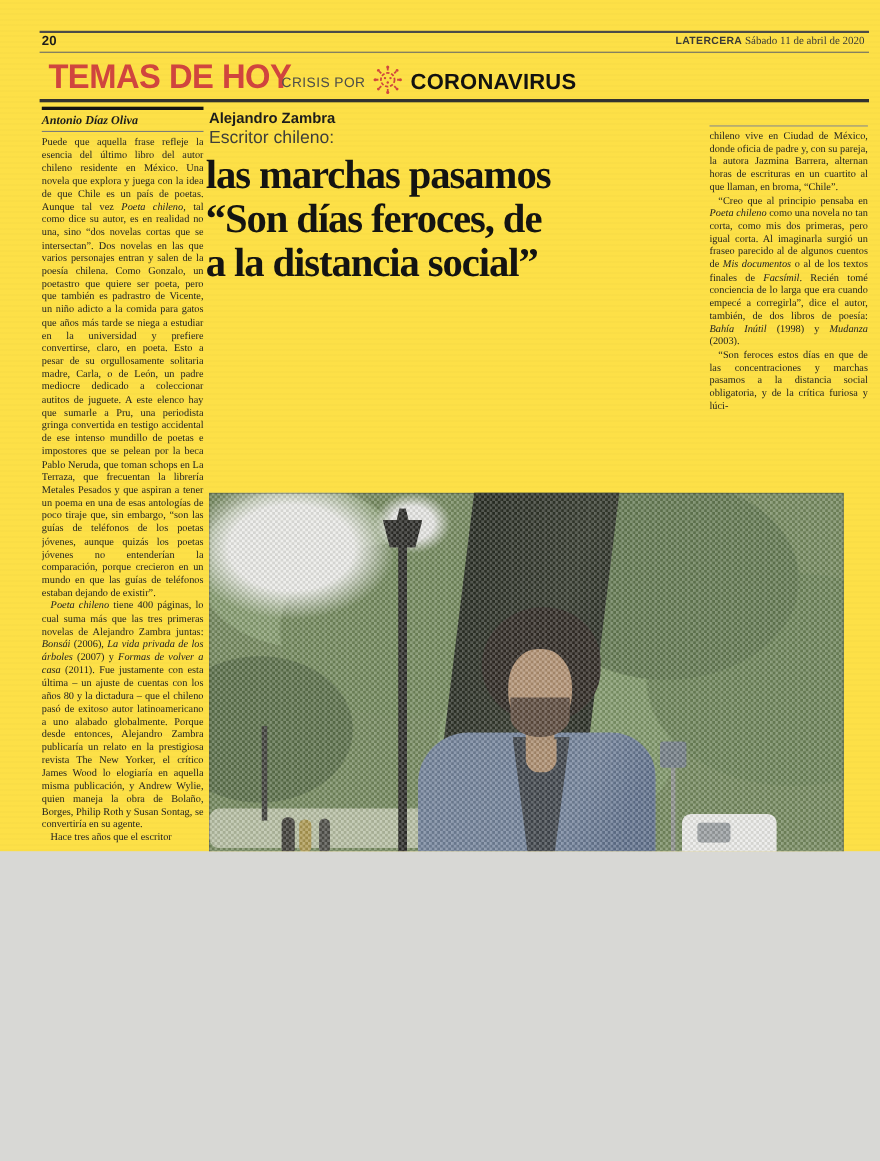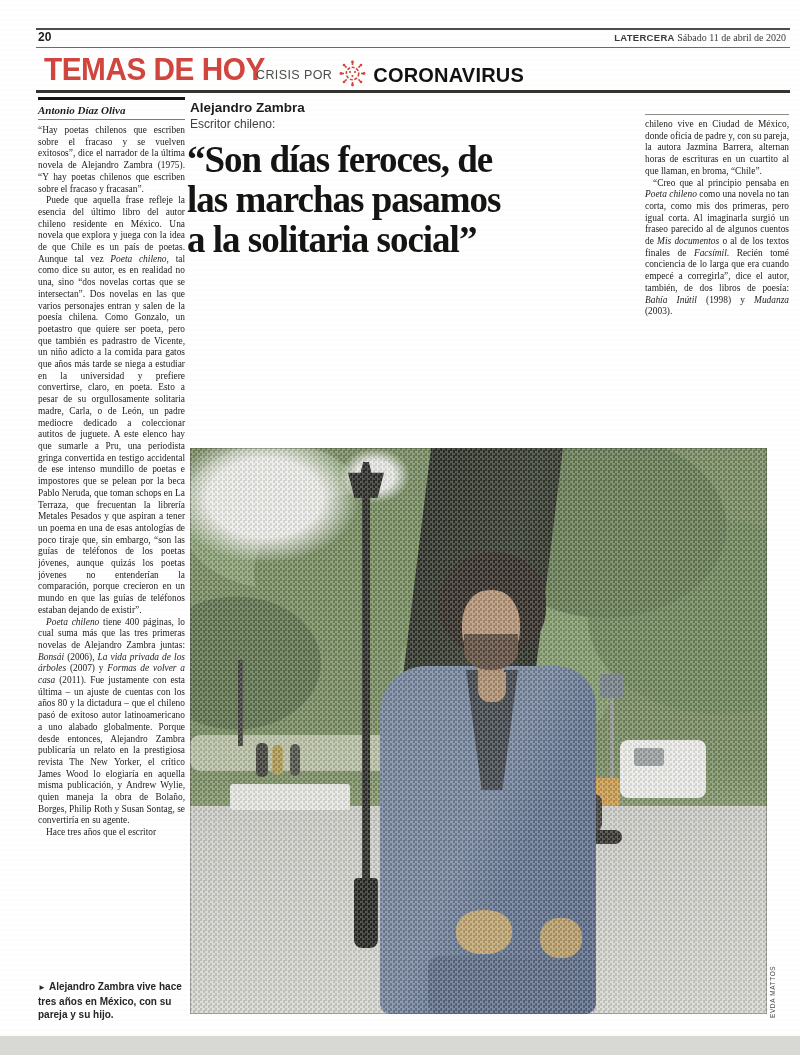--- a/index.html
+++ b/index.html
@@ -1,16 +1,16 @@
 <!DOCTYPE html>
 <html lang="es"><head>
 <meta charset="utf-8">
 <style>
   html,body{margin:0;padding:0;background:#d8d8d5;}
-  .sheet{position:relative;width:800px;height:1036px;margin:0 auto;background:#ffffff;
+  .sheet{position:relative;width:800px;height:774px;margin:0 auto;background:#fde047;
          font-family:"Liberation Serif",serif;color:#1d1d1b;overflow:hidden;}
   .sheet::before{content:"";position:absolute;inset:0;pointer-events:none;
          background:repeating-linear-gradient(0deg,rgba(0,0,0,.012) 0 2px,transparent 2px 5px);}
   
   .rule{position:absolute;left:36px;right:10px;border-top:1px solid #6a6a66;}
   .rule-a{top:28px;border-top-width:2px;border-color:#4c4c48;}
   .rule-b{top:47px;}
   .rule-c{top:90px;border-top-width:3px;border-color:#33332f;}
   .pagenum{position:absolute;left:38px;top:30px;font-family:"Liberation Sans",sans-serif;
          font-weight:bold;font-size:12px;}
@@ -32,21 +32,21 @@
   .body-copy p{margin:0;}
   .body-copy p + p{text-indent:8px;}
   .col-left .body-copy{height:840px;overflow:hidden;}
   .caption{position:absolute;left:38px;top:980px;width:152px;font-family:Liberation Sans, sans-serif;
          font-size:10px;line-height:13.5px;font-weight:bold;color:#262624;}
   .caption .marker{font-size:8px;margin-right:3px;}
   
   .kicker-name{position:absolute;left:190px;top:100px;font-family:"Liberation Sans",sans-serif;
          font-weight:bold;font-size:13.5px;}
   .kicker-role{position:absolute;left:190px;top:117px;font-family:"Liberation Sans",sans-serif;
-         font-size:12px;color:#3f3f3b;}
+         font-size:16px;color:#3f3f3b;}
   .headline{position:absolute;left:187px;top:140px;width:470px;font-weight:bold;font-size:37px;
          line-height:40px;letter-spacing:-1px;color:#141412;}
   .lead{position:absolute;left:190px;top:366px;width:452px;font-size:13.8px;line-height:19px;color:#22221f;}
   
   .col-right{position:absolute;left:645px;top:114px;width:144px;}
   .col-right .toprule{border-top:1px solid #8b8b87;margin-bottom:4px;}
   .col-right .body-copy{height:348px;overflow:hidden;}
   
   .photo{position:absolute;left:190px;top:448px;width:577px;height:566px;overflow:hidden;
          background:#7d9460;filter:saturate(.82) contrast(.95);}
@@ -149,44 +149,44 @@
     </span>
     <span class="corona">CORONAVIRUS</span>
   </div>
   <div class="rule rule-c"></div>
 
   <div class="col-left">
     <div class="byline-bar"></div>
     <div class="byline">Antonio Díaz Oliva</div>
     <div class="byline-rule"></div>
     <div class="body-copy">
-        <p>“Hay poetas chilenos que escriben sobre el fracaso y se vuelven exitosos”, dice el narrador de la última novela de Alejandro Zambra (1975). “Y hay poetas chilenos que escriben sobre el fracaso y fracasan”.</p>
         <p>Puede que aquella frase refleje la esencia del último libro del autor chileno residente en México. Una novela que explora y juega con la idea de que Chile es un país de poetas. Aunque tal vez <i>Poeta chileno</i>, tal como dice su autor, es en realidad no una, sino “dos novelas cortas que se intersectan”. Dos novelas en las que varios personajes entran y salen de la poesía chilena. Como Gonzalo, un poetastro que quiere ser poeta, pero que también es padrastro de Vicente, un niño adicto a la comida para gatos que años más tarde se niega a estudiar en la universidad y prefiere convertirse, claro, en poeta. Esto a pesar de su orgullosamente solitaria madre, Carla, o de León, un padre mediocre dedicado a coleccionar autitos de juguete. A este elenco hay que sumarle a Pru, una periodista gringa convertida en testigo accidental de ese intenso mundillo de poetas e impostores que se pelean por la beca Pablo Neruda, que toman schops en La Terraza, que frecuentan la librería Metales Pesados y que aspiran a tener un poema en una de esas antologías de poco tiraje que, sin embargo, “son las guías de teléfonos de los poetas jóvenes, aunque quizás los poetas jóvenes no entenderían la comparación, porque crecieron en un mundo en que las guías de teléfonos estaban dejando de existir”.</p>
         <p><i>Poeta chileno</i> tiene 400 páginas, lo cual suma más que las tres primeras novelas de Alejandro Zambra juntas: <i>Bonsái</i> (2006), <i>La vida privada de los árboles</i> (2007) y <i>Formas de volver a casa</i> (2011). Fue justamente con esta última – un ajuste de cuentas con los años 80 y la dictadura – que el chileno pasó de exitoso autor latinoamericano a uno alabado globalmente. Porque desde entonces, Alejandro Zambra publicaría un relato en la prestigiosa revista The New Yorker, el crítico James Wood lo elogiaría en aquella misma publicación, y Andrew Wylie, quien maneja la obra de Bolaño, Borges, Philip Roth y Susan Sontag, se convertiría en su agente.</p>
         <p>Hace tres años que el escritor</p>
       </div>
   </div>
 
   <div class="caption">
     <span class="marker">►</span><span>Alejandro Zambra vive hace tres años en México, con su pareja y su hijo.</span>
   </div>
 
   <div class="kicker-name">Alejandro Zambra</div>
   <div class="kicker-role">Escritor chileno:</div>
   <div class="headline">
+      <div>las marchas pasamos</div>
       <div>“Son días feroces, de</div>
-      <div>las marchas pasamos</div>
-      <div>a la solitaria social”</div>
+      <div>a la distancia social”</div>
     </div>
 
   <div class="col-right">
     <div class="toprule"></div>
     <div class="body-copy">
         <p>chileno vive en Ciudad de México, donde oficia de padre y, con su pareja, la autora Jazmina Barrera, alternan horas de escrituras en un cuartito al que llaman, en broma, “Chile”.</p>
         <p>“Creo que al principio pensaba en <i>Poeta chileno</i> como una novela no tan corta, como mis dos primeras, pero igual corta. Al imaginarla surgió un fraseo parecido al de algunos cuentos de <i>Mis documentos</i> o al de los textos finales de <i>Facsímil</i>. Recién tomé conciencia de lo larga que era cuando empecé a corregirla”, dice el autor, también, de dos libros de poesía: <i>Bahía Inútil</i> (1998) y <i>Mudanza</i> (2003).</p>
+        <p>“Son feroces estos días en que de las concentraciones y marchas pasamos a la distancia social obligatoria, y de la crítica furiosa y lúci-</p>
       </div>
   </div>
 
   <div class="photo">
     <div class="trees"></div>
     <div class="sky"></div>
     <div class="sky2"></div>
     <div class="hedge"></div>
     <div class="pavement"></div>
     <div class="wall"></div>

